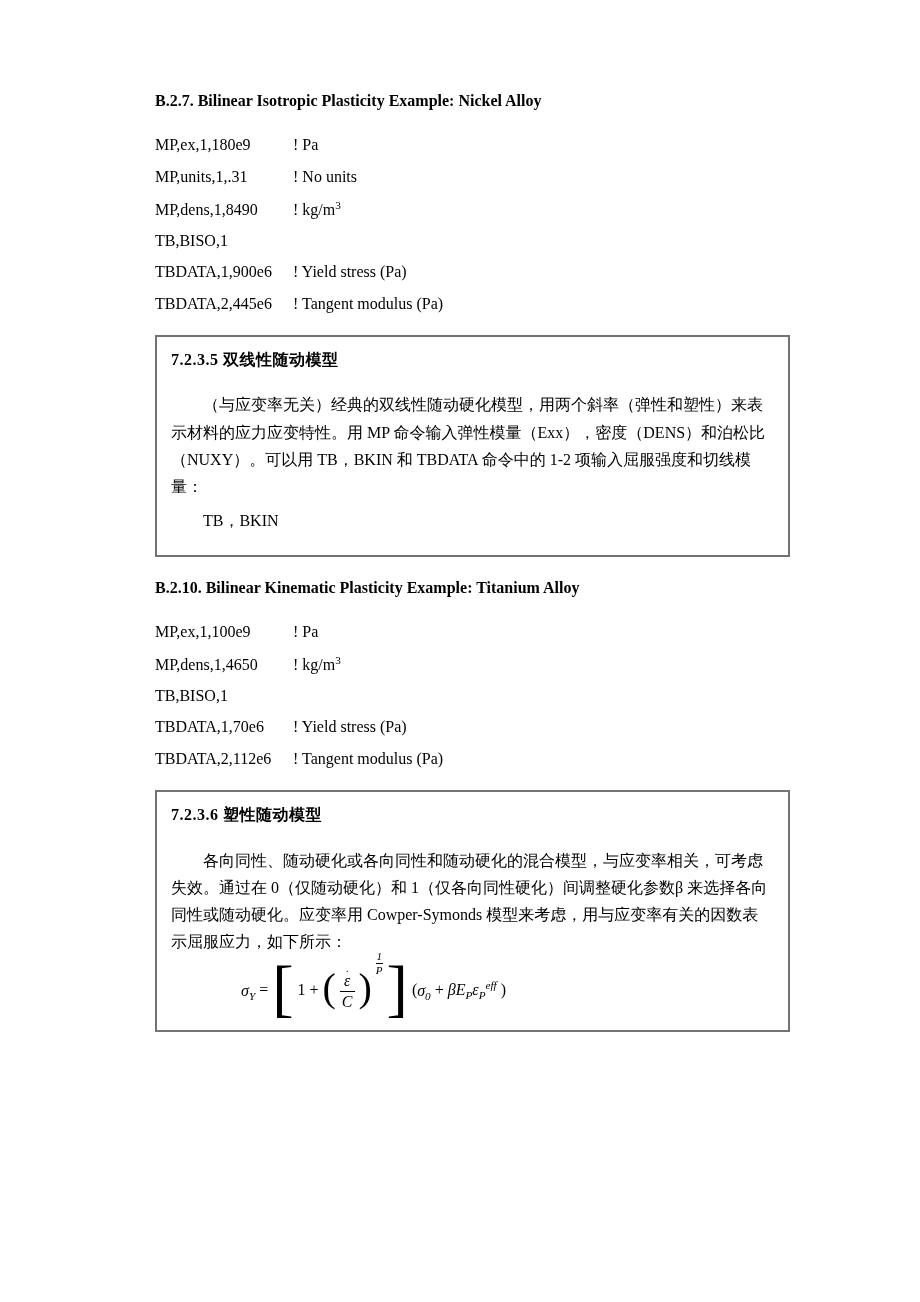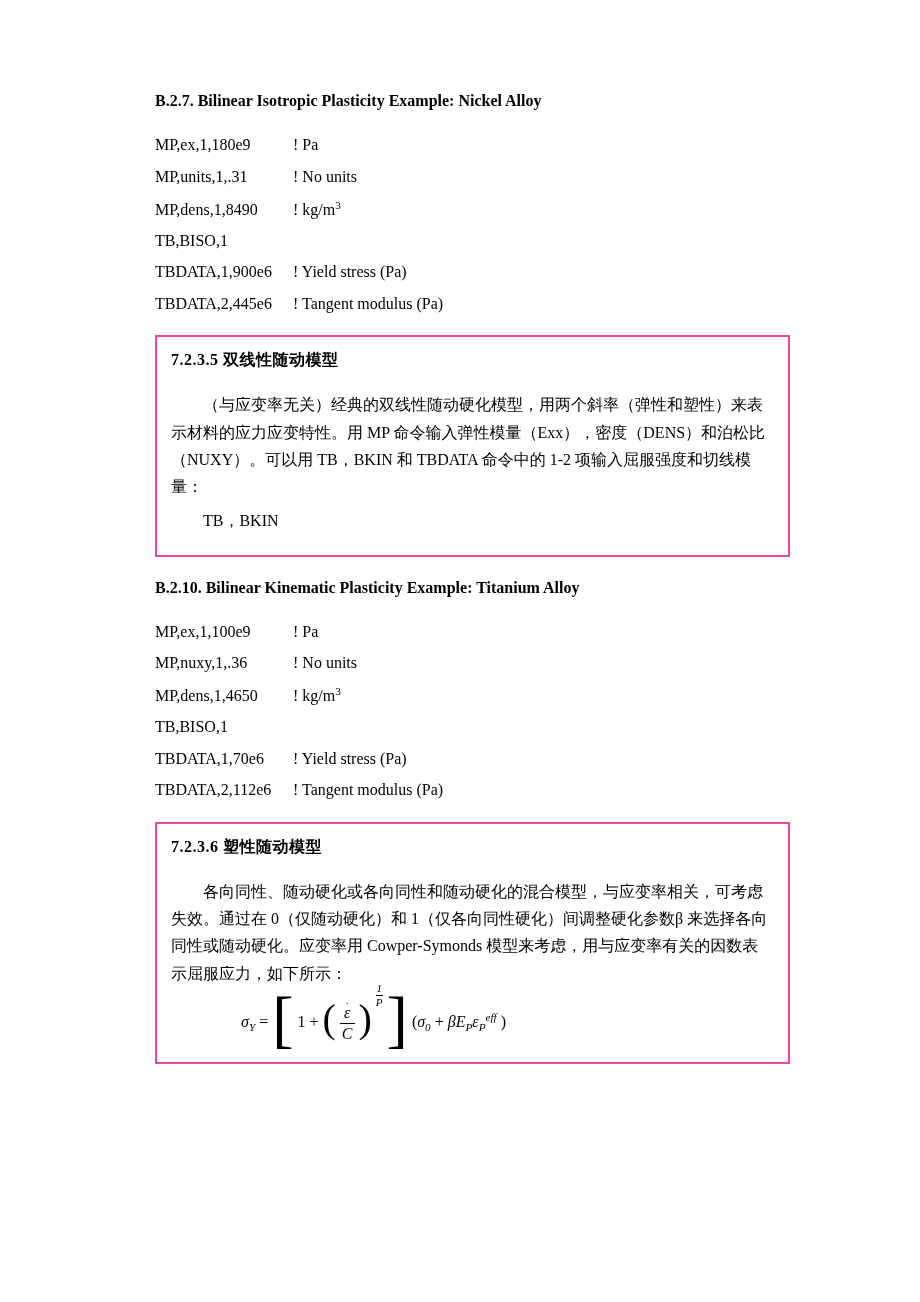--- a/index.html
+++ b/index.html
@@ -27,21 +27,21 @@
     display: inline-block;
     width: 138px;
   }
   .comment {
     display: inline;
   }
   sup {
     font-size: 0.7em;
   }
   .red-box {
-    border: 2px solid #ec4899;
+    border: 2px solid #737373;
     padding: 12px 14px 12px 14px;
     margin: 10px 0 20px 0;
     font-family: "SimSun", "宋体", serif;
   }
   .red-box .section-title {
     font-weight: bold;
     margin-bottom: 20px;
     letter-spacing: 0.5px;
   }
   .red-box .para {
@@ -139,21 +139,20 @@
 <div class="red-box">
   <div class="section-title">7.2.3.5 双线性随动模型</div>
   <p class="para">（与应变率无关）经典的双线性随动硬化模型，用两个斜率（弹性和塑性）来表示材料的应力应变特性。用 MP 命令输入弹性模量（Exx），密度（DENS）和泊松比（NUXY）。可以用 TB，BKIN 和 TBDATA 命令中的 1-2 项输入屈服强度和切线模量：</p>
   <div class="cmd-line"><span class="mono">TB，BKIN</span></div>
 </div>
 
 <div class="heading">B.2.10. Bilinear Kinematic Plasticity Example: Titanium Alloy</div>
 
 <div class="codeblock">
   <div class="code-line"><span class="cmd">MP,ex,1,100e9</span><span class="comment">! Pa</span></div>
-  <div class="code-line"><span class="cmd">MP,nuxy,1,.36</span><span class="comment">! No units</span></div>
   <div class="code-line"><span class="cmd">MP,dens,1,4650</span><span class="comment"><span>! kg/m</span><sup>3</sup></span></div>
   <div class="code-line"><span class="cmd">TB,BISO,1</span></div>
   <div class="code-line"><span class="cmd">TBDATA,1,70e6</span><span class="comment">! Yield stress (Pa)</span></div>
   <div class="code-line"><span class="cmd">TBDATA,2,112e6</span><span class="comment">! Tangent modulus (Pa)</span></div>
 </div>
 
 <div class="red-box" style="">
   <div class="section-title">7.2.3.6 塑性随动模型</div>
   <p class="para">各向同性、随动硬化或各向同性和随动硬化的混合模型，与应变率相关，可考虑失效。通过在 0（仅随动硬化）和 1（仅各向同性硬化）间调整硬化参数β 来选择各向同性或随动硬化。应变率用 Cowper-Symonds 模型来考虑，用与应变率有关的因数表示屈服应力，如下所示：</p>
 

